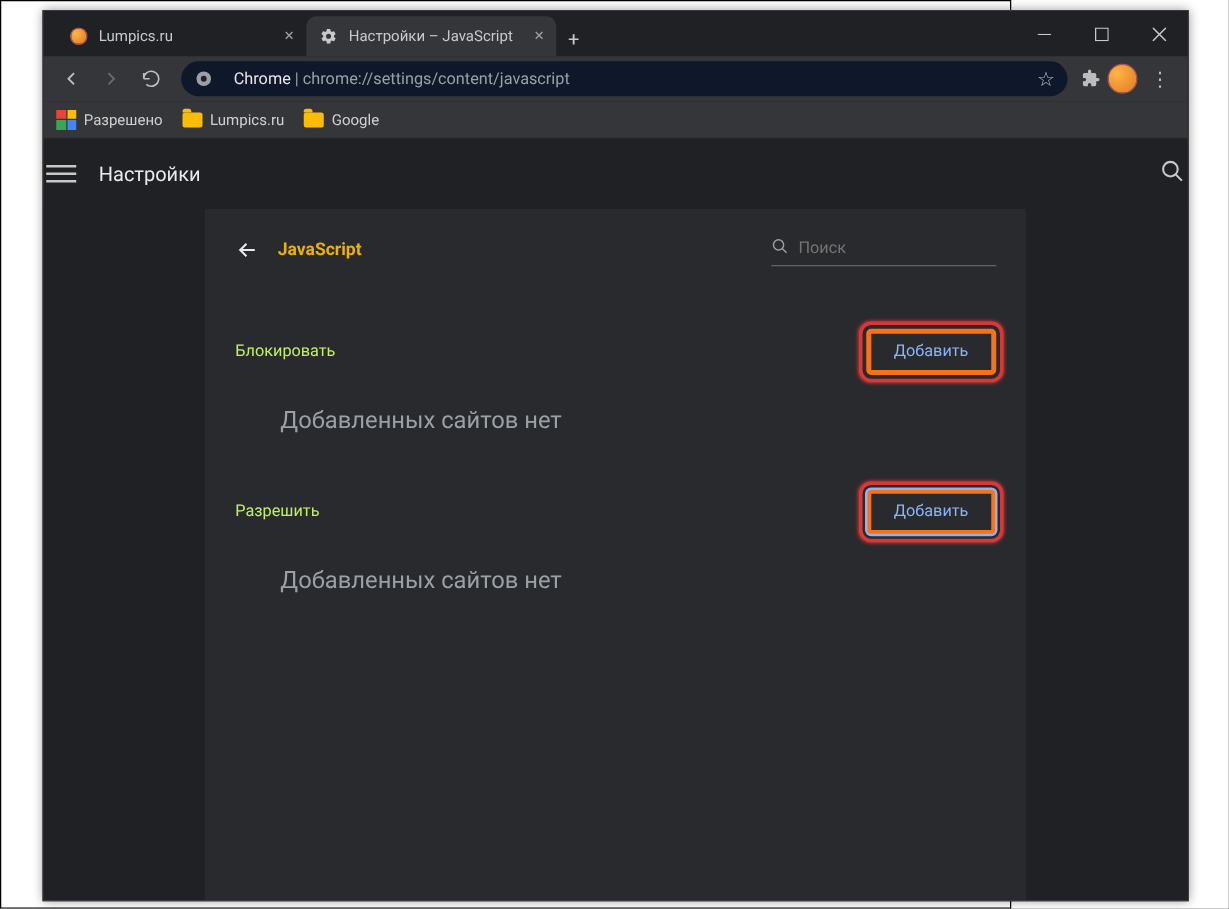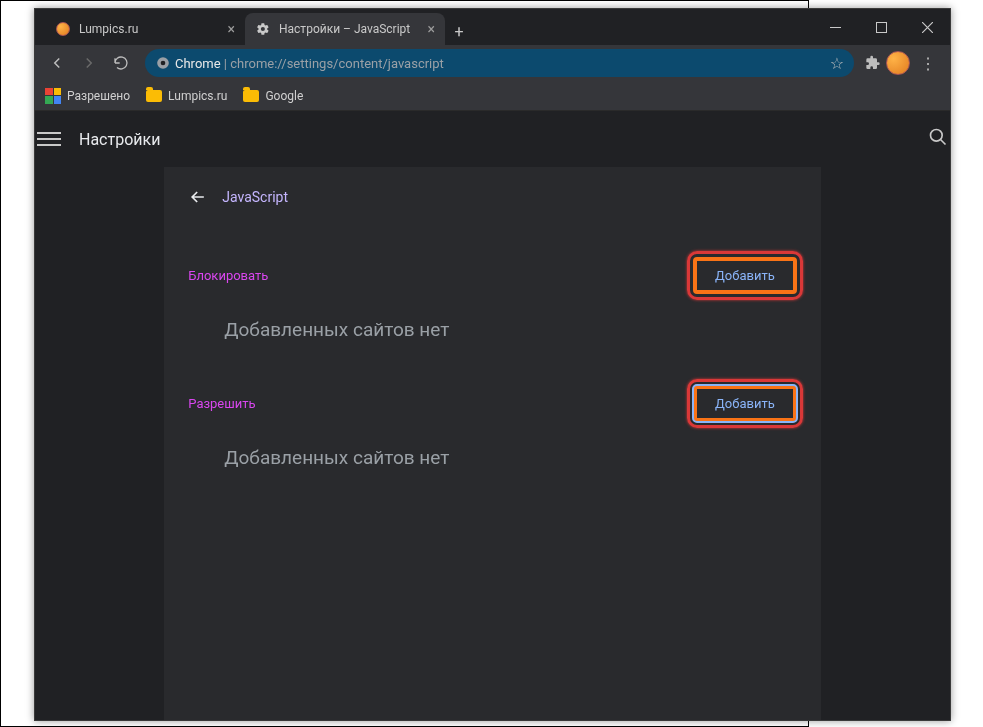--- a/index.html
+++ b/index.html
@@ -18,21 +18,21 @@
 .orange-dot { width: 14px; height: 14px; border-radius: 50%; background: radial-gradient(circle at 30% 30%, #ffb347, #e07b1f); border: 1px solid #a55; }
 .gear-icon { width: 14px; height: 14px; color: #c9c9c9; }
 .newtab { width: 28px; height: 28px; display:flex; align-items:center; justify-content:center; color:#c9c9c9; font-size:16px; cursor:pointer; }
 .win-controls { display: flex; }
 .win-btn { width: 46px; height: 36px; display: flex; align-items: center; justify-content: center; color: #c9c9c9; font-size: 12px; cursor: pointer; }
 
 
 .toolbar { height: 36px; background: #35363a; display: flex; align-items: center; padding: 0 8px; gap: 4px; }
 .tb-btn { width: 28px; height: 28px; border-radius: 50%; display: flex; align-items: center; justify-content: center; color: #bdbdbd; cursor: pointer; }
 .tb-btn.disabled { color: #6a6a6a; }
-.omnibox { flex: 1; height: 28px; background: #0c4a6e; border-radius: 14px; display: flex; align-items: center; padding: 0 10px; gap: 4px; margin: 0 6px; }
+.omnibox { flex: 1; height: 28px; background: #0f172a; border-radius: 14px; display: flex; align-items: center; padding: 0 10px; gap: 16px; margin: 0 6px; }
 .omnibox .secure { width: 16px; height: 16px; display:flex; align-items:center; justify-content:center; }
 .omnibox .url { color: #9aa0a6; font-size: 13px; }
 .omnibox .url .host { color: #e8e8e8; }
 .star { color: #bdbdbd; }
 .ext-icon { width: 18px; height: 18px; display:flex; align-items:center; justify-content:center; color:#bdbdbd; }
 .avatar { width: 24px; height: 24px; border-radius: 50%; background: radial-gradient(circle at 30% 30%, #ffb347, #e07b1f); border: 1px solid #a55; }
 .kebab { color: #bdbdbd; font-size: 16px; padding: 0 6px; cursor:pointer; }
 
 
 .bookmarks { height: 30px; background: #35363a; border-bottom: 1px solid #2a2a2a; display: flex; align-items: center; padding: 0 10px; gap: 16px; }
@@ -50,28 +50,28 @@
 .search-btn { color: #c9c9c9; cursor:pointer; }
 
 
 .content-wrap { display: flex; justify-content: center; background: #202124; height: calc(100% - 36px - 36px - 30px - 56px); }
 .left-gutter { width: 130px; background: #202124; }
 .right-gutter { width: 130px; background: #202124; }
 .panel { width: 660px; background: #292a2d; padding: 20px 24px 40px; }
 
 .panel-header { display: flex; align-items: center; gap: 14px; margin-bottom: 36px; }
 .back-arrow { color: #e8eaed; cursor:pointer; display:flex; align-items:center; }
-.panel-title { color: #c4b5fd; font-size: 14px; font-weight: 400; flex: 1; }
+.panel-title { color: #eab308; font-size: 14px; font-weight: 700; flex: 1; }
 .search-field { display: flex; align-items: center; gap: 8px; border-bottom: 1px solid #5f6368; padding: 2px 0 4px; width: 180px; }
 .search-field input { background: transparent; border: none; outline: none; color: #e8eaed; font-size: 13px; width: 100%; }
 .search-field .sicon { color: #9aa0a6; }
 
 .row { display: flex; align-items: center; justify-content: space-between; padding: 14px 0; }
 .row-label { color: #e8eaed; font-size: 13px; }
-.section-label { color: #d946ef; font-size: 13px; }
+.section-label { color: #bef264; font-size: 13px; }
 .empty-text { color: #9aa0a6; font-size: 19px; padding: 10px 0 20px 36px; }
 
 .toggle { width: 34px; height: 14px; background: #3d5a80; border-radius: 7px; position: relative; cursor:pointer; }
 .toggle::after { content:""; position:absolute; right:-2px; top:-3px; width:20px; height:20px; background:#8ab4f8; border-radius:50%; }
 
 .add-btn-wrap { position: relative; }
 .highlight-ring { position: absolute; inset: -6px; border: 3px solid #d93838; border-radius: 10px; pointer-events: none; box-shadow: 0 0 3px #d93838; }
 .add-btn { border: 4px solid #f97316; background: transparent; color: #8ab4f8; font-size: 13px; padding: 7px 18px; border-radius: 4px; cursor: pointer; }
 .add-btn.focused { outline: 2px solid #8ab4f8; outline-offset: -1px; }
 </style>
@@ -199,20 +199,29 @@
       <div class="left-gutter"></div>
       <div class="panel">
 
         <div class="panel-header">
           <div class="back-arrow">
             <svg width="20" height="20" viewBox="0 0 24 24" fill="none" stroke="currentColor" stroke-width="2">
                 <path d="M19 12H5M11 18l-6-6 6-6"></path>
               </svg>
           </div>
           <div class="panel-title">JavaScript</div>
+          <div class="search-field">
+            <span class="sicon">
+              <svg width="14" height="14" viewBox="0 0 24 24" fill="none" stroke="currentColor" stroke-width="2">
+                  <circle cx="10" cy="10" r="7"></circle>
+                  <path d="M21 21l-6-6"></path>
+                </svg>
+            </span>
+            <input type="text" placeholder="Поиск" style="">
+          </div>
         </div>
 
 
         <div class="row" style="margin-top:24px">
           <div class="section-label">Блокировать</div>
           <div class="add-btn-wrap">
             <div class="highlight-ring"></div>
             <button class="add-btn">Добавить</button>
           </div>
         </div>

